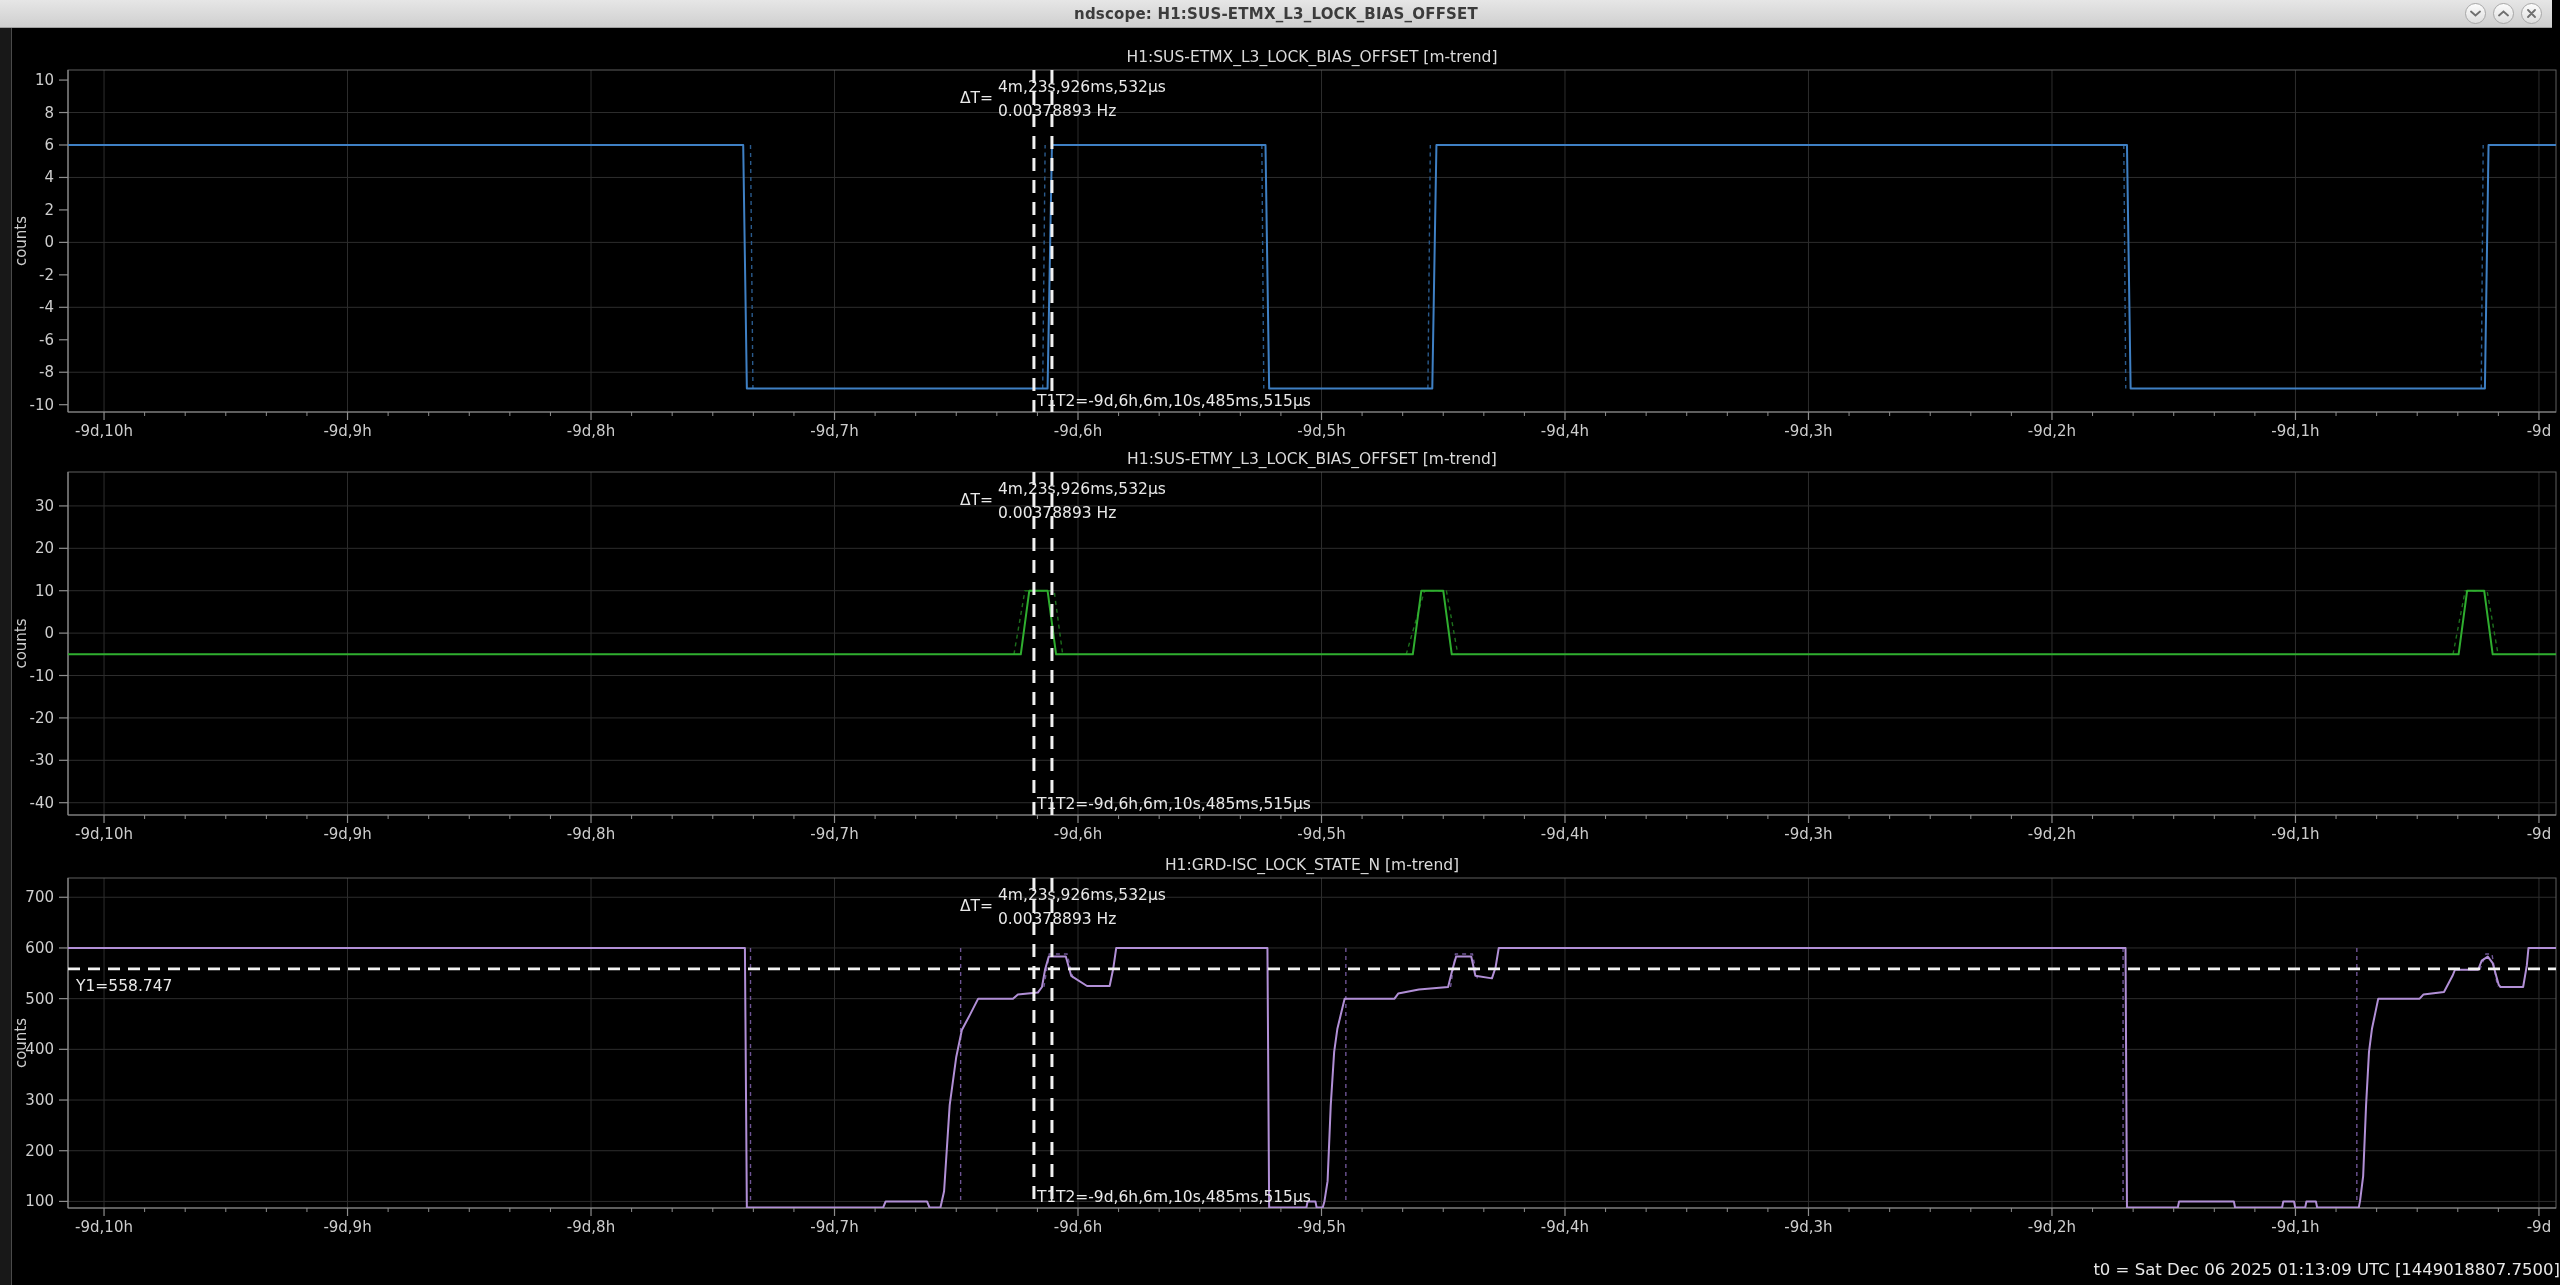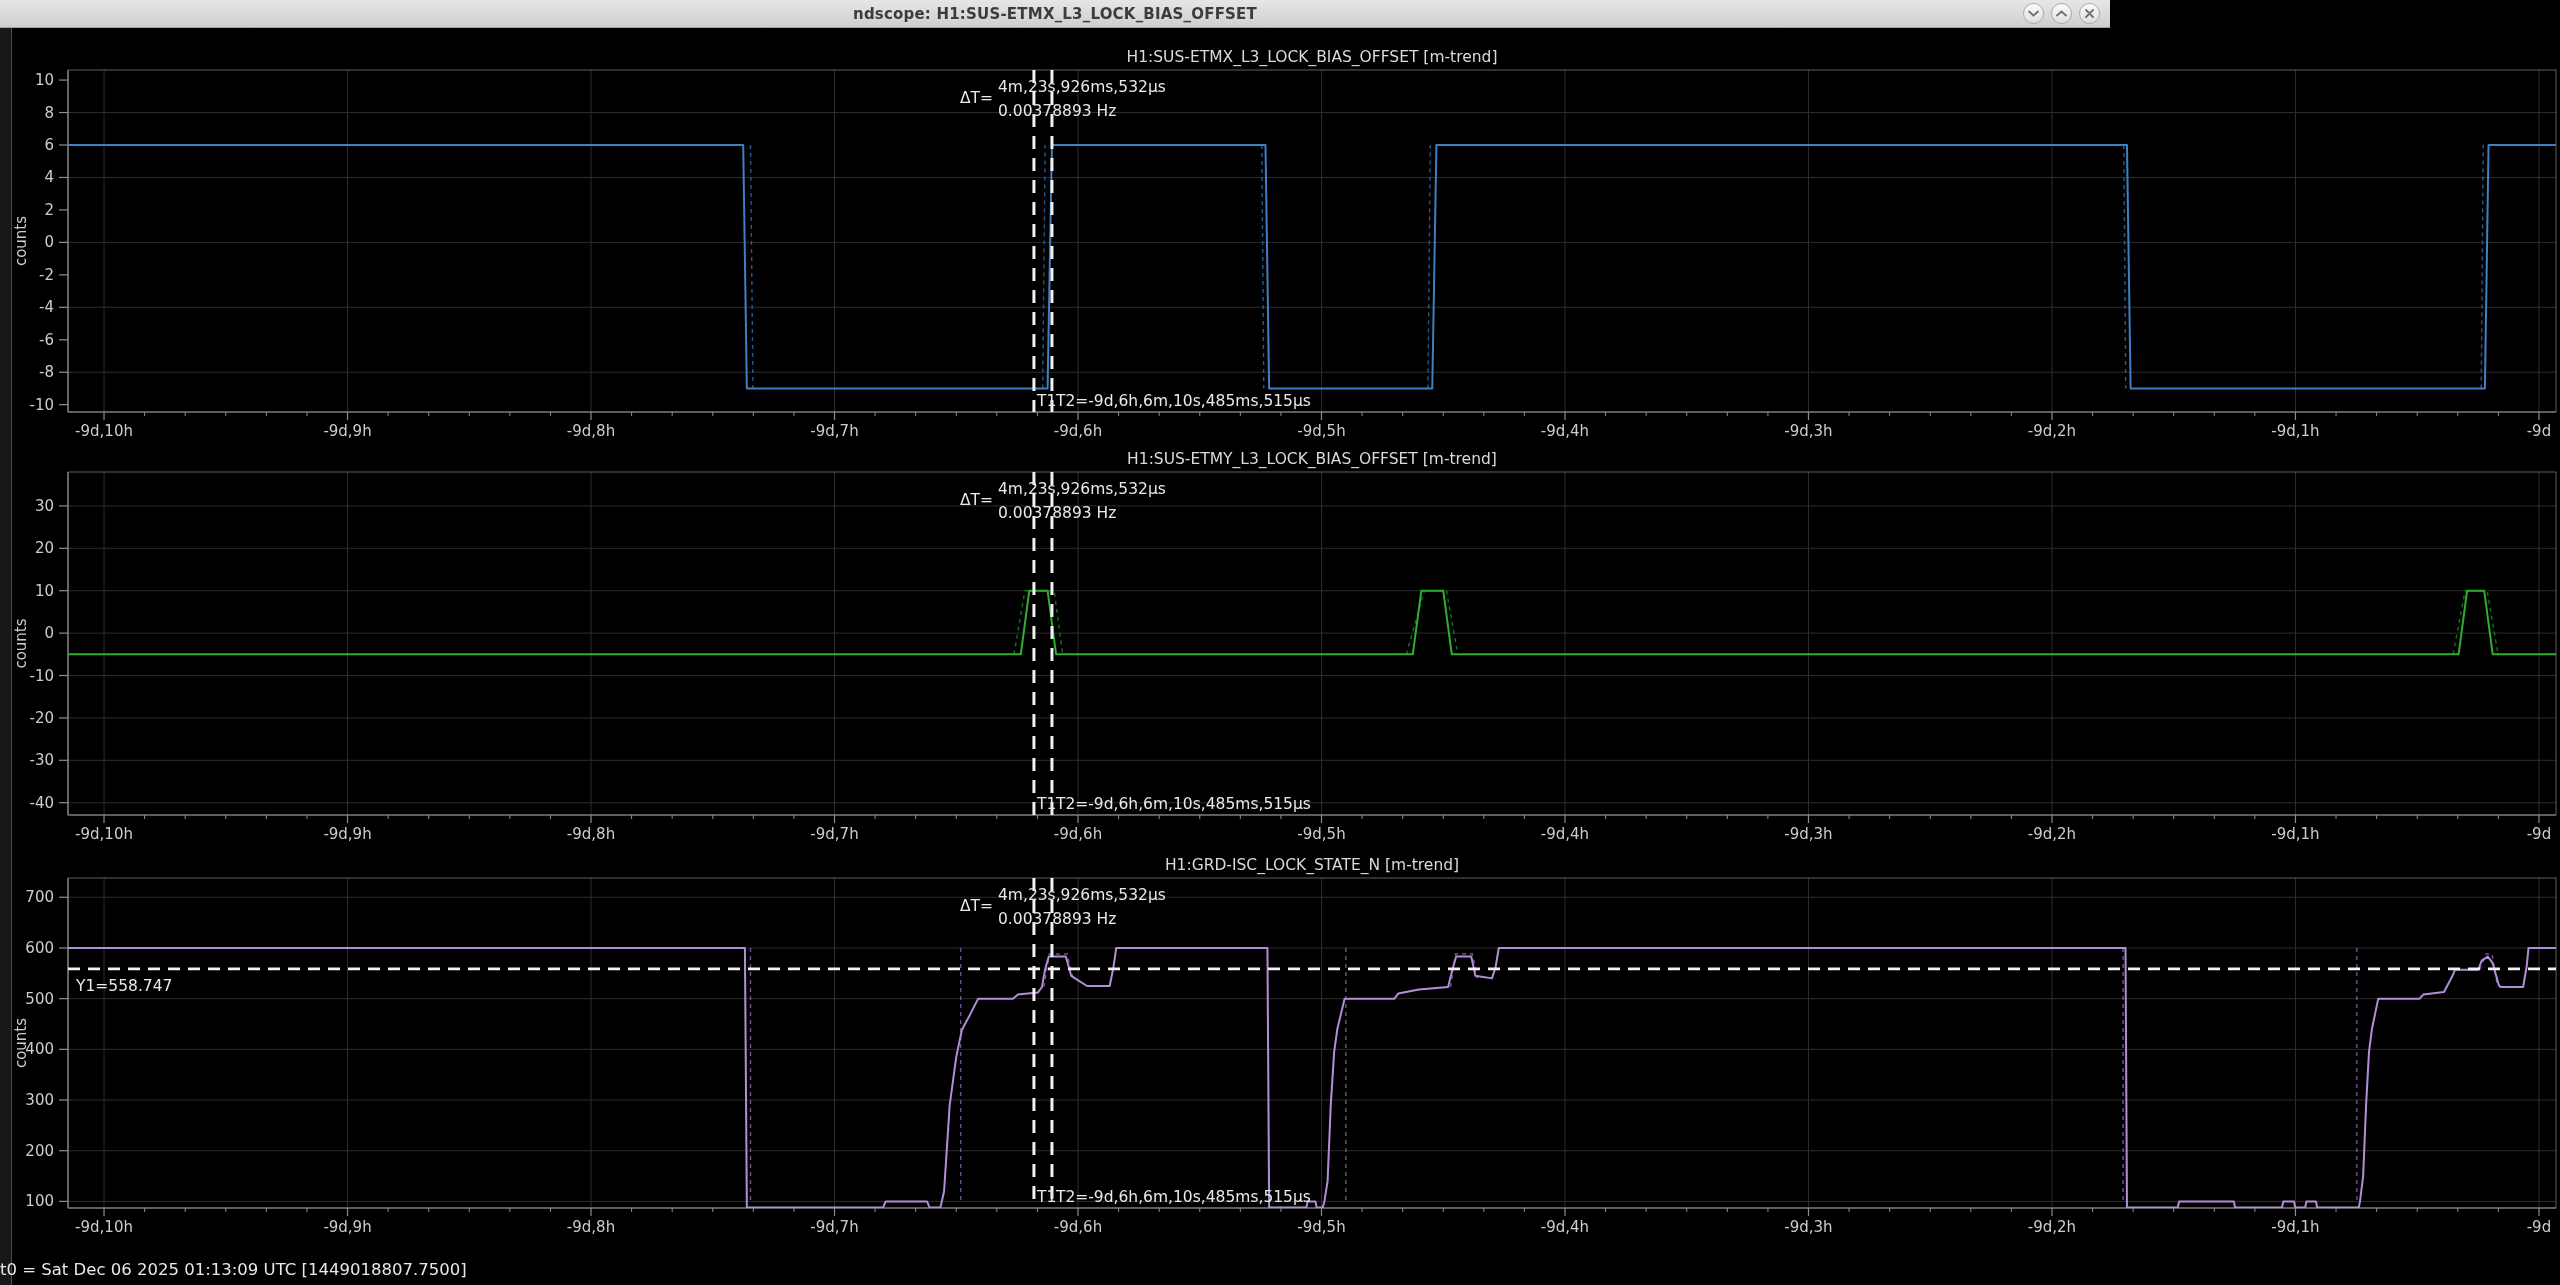--- a/index.html
+++ b/index.html
@@ -2,21 +2,21 @@
 <html><head>
 <meta charset="utf-8">
 <style>
   * { margin:0; padding:0; box-sizing:border-box; }
   html,body { background:#000; }
   body { font-family:"DejaVu Sans","Liberation Sans",sans-serif; }
   #window { position:relative; width:2560px; height:1285px; background:#000; overflow:hidden; }
 
   
   #titlebar {
-    position:absolute; left:0; top:0; width:2110px; height:28px;
+    position:absolute; left:0; top:0; width:2552px; height:28px;
     background:linear-gradient(#e6e6e6,#cfcfcf);
     border-bottom:1px solid #9f9f9f;
     display:flex; align-items:center; justify-content:center;
   }
   #titlebar .title { font-size:15px; font-weight:bold; color:#3c3c3c; letter-spacing:0.2px; }
   #win-buttons { position:absolute; right:10px; top:3px; display:flex; gap:7px; }
   .win-btn {
     width:21px; height:21px; border-radius:50%;
     background:linear-gradient(#fcfcfc,#dedede);
     border:1px solid #a8a8a8;
@@ -25,21 +25,21 @@
   .win-btn svg { display:block; }
 
   
   #left-edge { position:absolute; left:0; top:28px; width:12px; height:1257px; background:#181818; border-right:1px solid #4a4a4a; }
 
   
   #plots { position:absolute; left:0; top:28px; }
 
   
   #footer {
-    position:absolute; left:0; bottom:6px; width:2560px; text-align:left;
+    position:absolute; left:0; bottom:6px; width:2560px; text-align:right;
     color:#e8e8e8; font-size:16.5px;
   }
 </style>
 </head>
 <body>
 
 <div id="window">
 
   <div id="titlebar">
     <span class="title">ndscope: H1:SUS-ETMX_L3_LOCK_BIAS_OFFSET</span>

